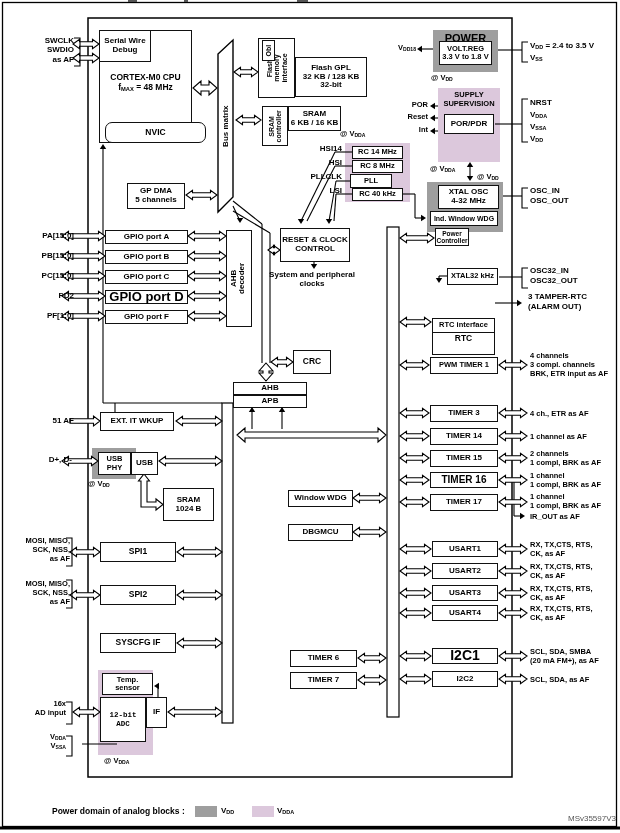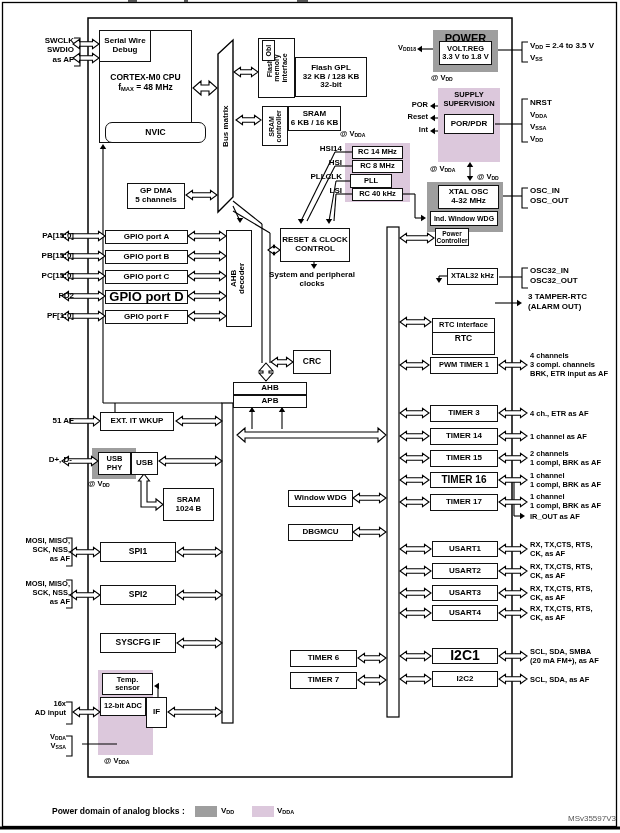--- a/index.html
+++ b/index.html
@@ -244,21 +244,21 @@
   <div class="box" style="left:131px;top:452px;width:27px;height:23px;font-size:8px;">USB</div>
   <div class="lbl" style="left:88px;top:480px;width:40px;font-size:7.5px;">@ V<sub class="sb">DD</sub></div>
   <div class="box" style="left:163px;top:488px;width:51px;height:33px;font-size:8px;">SRAM
 1024 B</div>
 
   <div class="box" style="left:100px;top:542px;width:76px;height:20px;">SPI1</div>
   <div class="box" style="left:100px;top:585px;width:76px;height:20px;">SPI2</div>
   <div class="box" style="left:100px;top:633px;width:76px;height:20px;">SYSCFG IF</div>
   <div class="box" style="left:102px;top:673px;width:51px;height:22px;font-size:7.5px;">Temp.
 sensor</div>
-  <div class="box" style="left:100px;top:697px;width:46px;height:19px;font-size:7.5px;">12-bit ADC</div>
+  <div class="box" style="left:100px;top:697px;width:46px;height:45px;font-size:7.5px;font-family:Liberation Mono, monospace;">12-bit ADC</div>
   <div class="box" style="left:146px;top:697px;width:21px;height:31px;font-size:8px;">IF</div>
   <div class="lbl" style="left:104px;top:757px;width:46px;font-size:7.5px;">@ V<sub class="sb">DDA</sub></div>
   <div class="box" style="left:288px;top:490px;width:65px;height:17px;font-size:8px;">Window WDG</div>
   <div class="box" style="left:288px;top:524px;width:65px;height:17px;font-size:8px;">DBGMCU</div>
   <div class="box" style="left:290px;top:650px;width:67px;height:17px;font-size:8px;">TIMER 6</div>
   <div class="box" style="left:290px;top:672px;width:67px;height:17px;font-size:8px;">TIMER 7</div>
 
   <div class="box" style="left:430px;top:357px;width:68px;height:17px;font-size:7.5px;">PWM TIMER 1</div>
   <div class="box" style="left:430px;top:405px;width:68px;height:17px;font-size:8px;">TIMER 3</div>
   <div class="box" style="left:430px;top:428px;width:68px;height:17px;font-size:8px;">TIMER 14</div>

